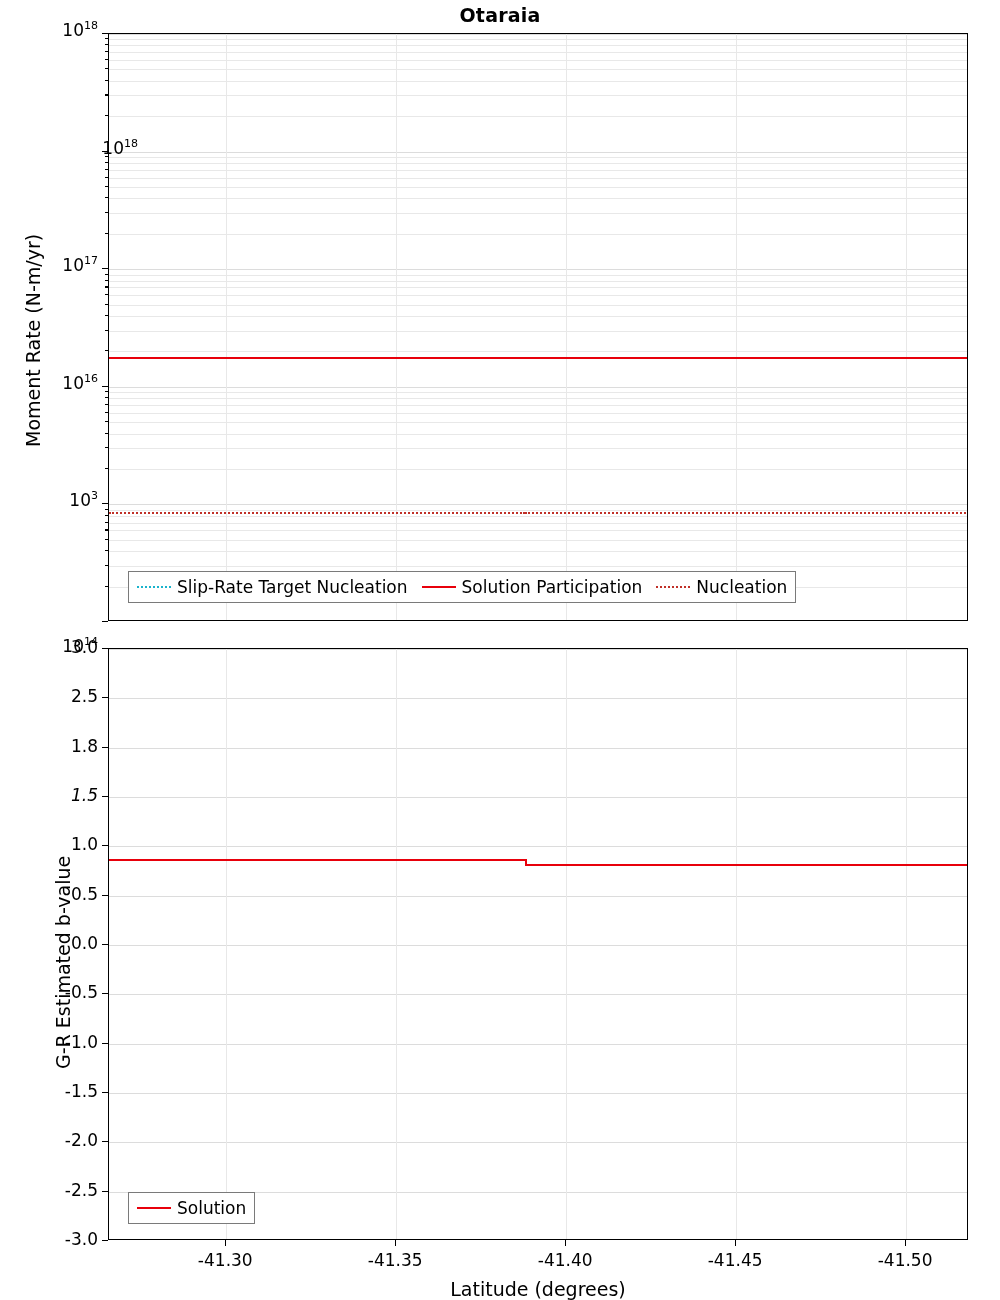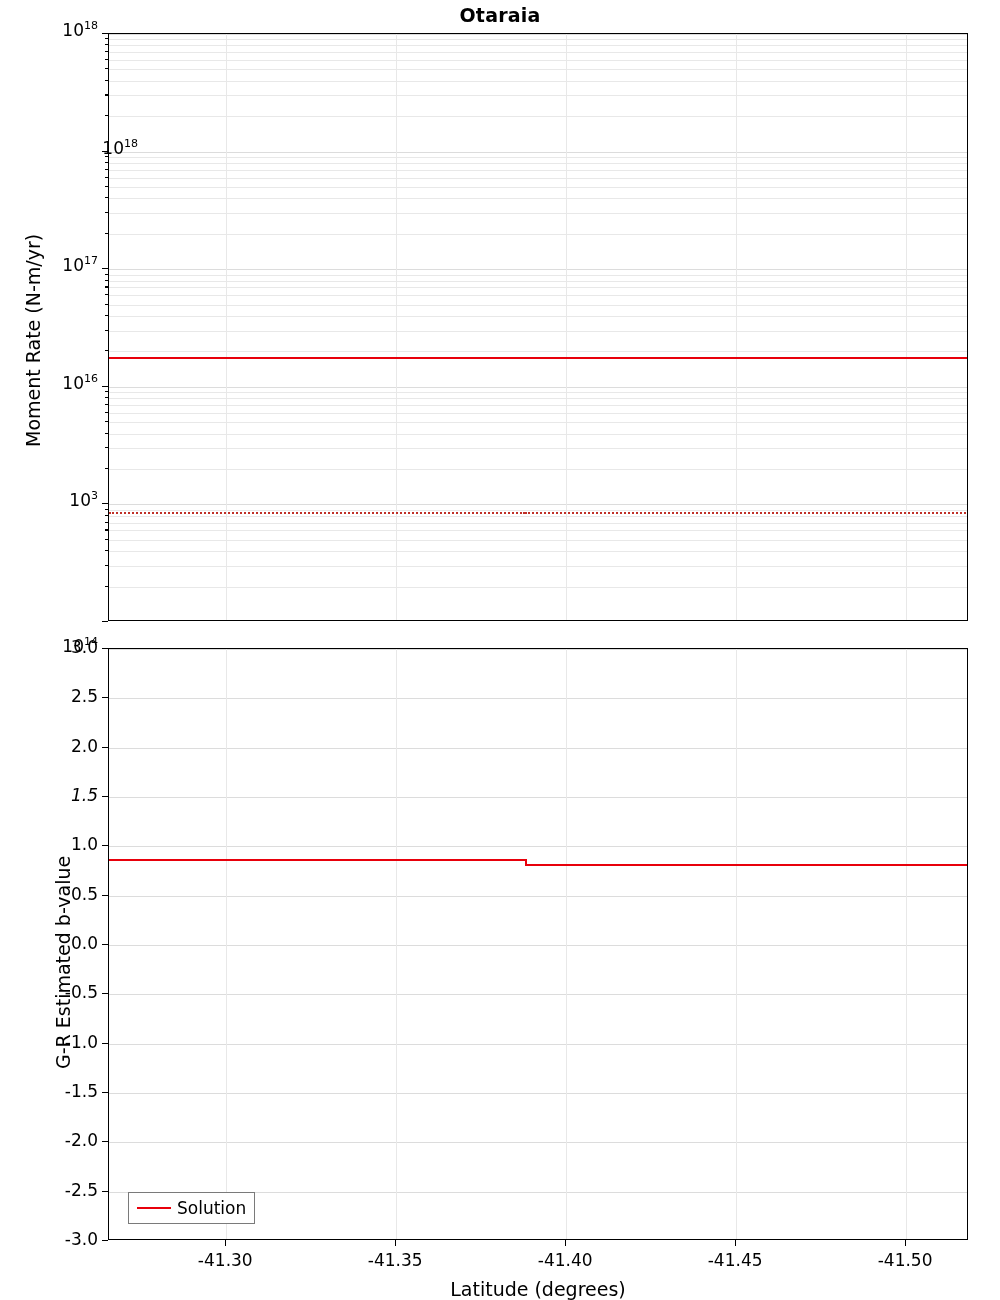--- a/index.html
+++ b/index.html
@@ -160,20 +160,34 @@
         <div class="dline dotted-cyan" style="left: 0px; width: 860px; top: 478.103px;"></div>
         <div class="dline dotted" style="left: 0px; width: 416.403px; top: 478.103px;"></div>
         <div class="dline dotted" style="left: 416.403px; width: 443.597px; top: 478.103px;"></div>
         <div class="dline solid" style="left: 0px; width: 416.403px; top: 323.351px;"></div>
         <div class="dline solid" style="left: 416.403px; width: 443.597px; top: 322.78px;"></div>
       </div>
   </div>
 
   <div class="axis-title-y" id="top-ylabel" style="left: 22px; top: 447px;">Moment Rate (N-m/yr)</div>
 
+  <div class="legend" id="legend-top" style="left: 128px; top: 571px; height: 32px;">
+    <div class="leg-item">
+      <span class="leg-swatch dot-cyan"></span>
+      <span class="leg-label">Slip-Rate Target Nucleation</span>
+    </div>
+    <div class="leg-item">
+      <span class="leg-swatch solid-red"></span>
+      <span class="leg-label">Solution Participation</span>
+    </div>
+    <div class="leg-item">
+      <span class="leg-swatch dot-red"></span>
+      <span class="leg-label">Nucleation</span>
+    </div>
+  </div>
 
   <div class="axes" id="axes-bottom">
     <div class="plotarea" id="bottom-plot">
         <div class="gl-h major" style="top: 0px;"></div>
         <div class="gl-h major" style="top: 49.3333px;"></div>
         <div class="gl-h major" style="top: 98.6667px;"></div>
         <div class="gl-h major" style="top: 148px;"></div>
         <div class="gl-h major" style="top: 197.333px;"></div>
         <div class="gl-h major" style="top: 246.667px;"></div>
         <div class="gl-h major" style="top: 296px;"></div>
@@ -254,21 +268,21 @@
     <div class="ytick-mark minor" style="top: 521.616px; left: 108px; position: absolute; margin-left: -3.5px;"></div>
     <div class="ytick-mark minor" style="top: 514.797px; left: 108px; position: absolute; margin-left: -3.5px;"></div>
     <div class="ytick-mark minor" style="top: 508.781px; left: 108px; position: absolute; margin-left: -3.5px;"></div>
     <div class="ytick-mark" style="top: 621px; left: 108px; position: absolute; margin-left: -6px;"></div>
     <div class="ylabel-txt" style="right: 902px; top: 607px; margin-top: 28px;"><span>10</span><span class="sup">14</span></div>
     <div class="ytick-mark" style="top: 648px; left: 108px; position: absolute; margin-left: -6px;"></div>
     <div class="ylabel-txt" style="right: 902px; top: 637px;">3.0</div>
     <div class="ytick-mark" style="top: 697.333px; left: 108px; position: absolute; margin-left: -6px;"></div>
     <div class="ylabel-txt" style="right: 902px; top: 686.333px;">2.5</div>
     <div class="ytick-mark" style="top: 746.667px; left: 108px; position: absolute; margin-left: -6px;"></div>
-    <div class="ylabel-txt" style="right: 902px; top: 735.667px;">2.0</div>
+    <div class="ylabel-txt" style="right: 902px; top: 735.667px;">1.8</div>
     <div class="ytick-mark" style="top: 796px; left: 108px; position: absolute; margin-left: -6px;"></div>
     <div class="ylabel-txt" style="right: 902px; top: 785px; font-style: italic;">1.5</div>
     <div class="ytick-mark" style="top: 845.333px; left: 108px; position: absolute; margin-left: -6px;"></div>
     <div class="ylabel-txt" style="right: 902px; top: 834.333px;">1.0</div>
     <div class="ytick-mark" style="top: 894.667px; left: 108px; position: absolute; margin-left: -6px;"></div>
     <div class="ylabel-txt" style="right: 902px; top: 883.667px;">0.5</div>
     <div class="ytick-mark" style="top: 944px; left: 108px; position: absolute; margin-left: -6px;"></div>
     <div class="ylabel-txt" style="right: 902px; top: 933px;">0.0</div>
     <div class="ytick-mark" style="top: 993.333px; left: 108px; position: absolute; margin-left: -6px;"></div>
     <div class="ylabel-txt" style="right: 902px; top: 982.333px;">-0.5</div>

